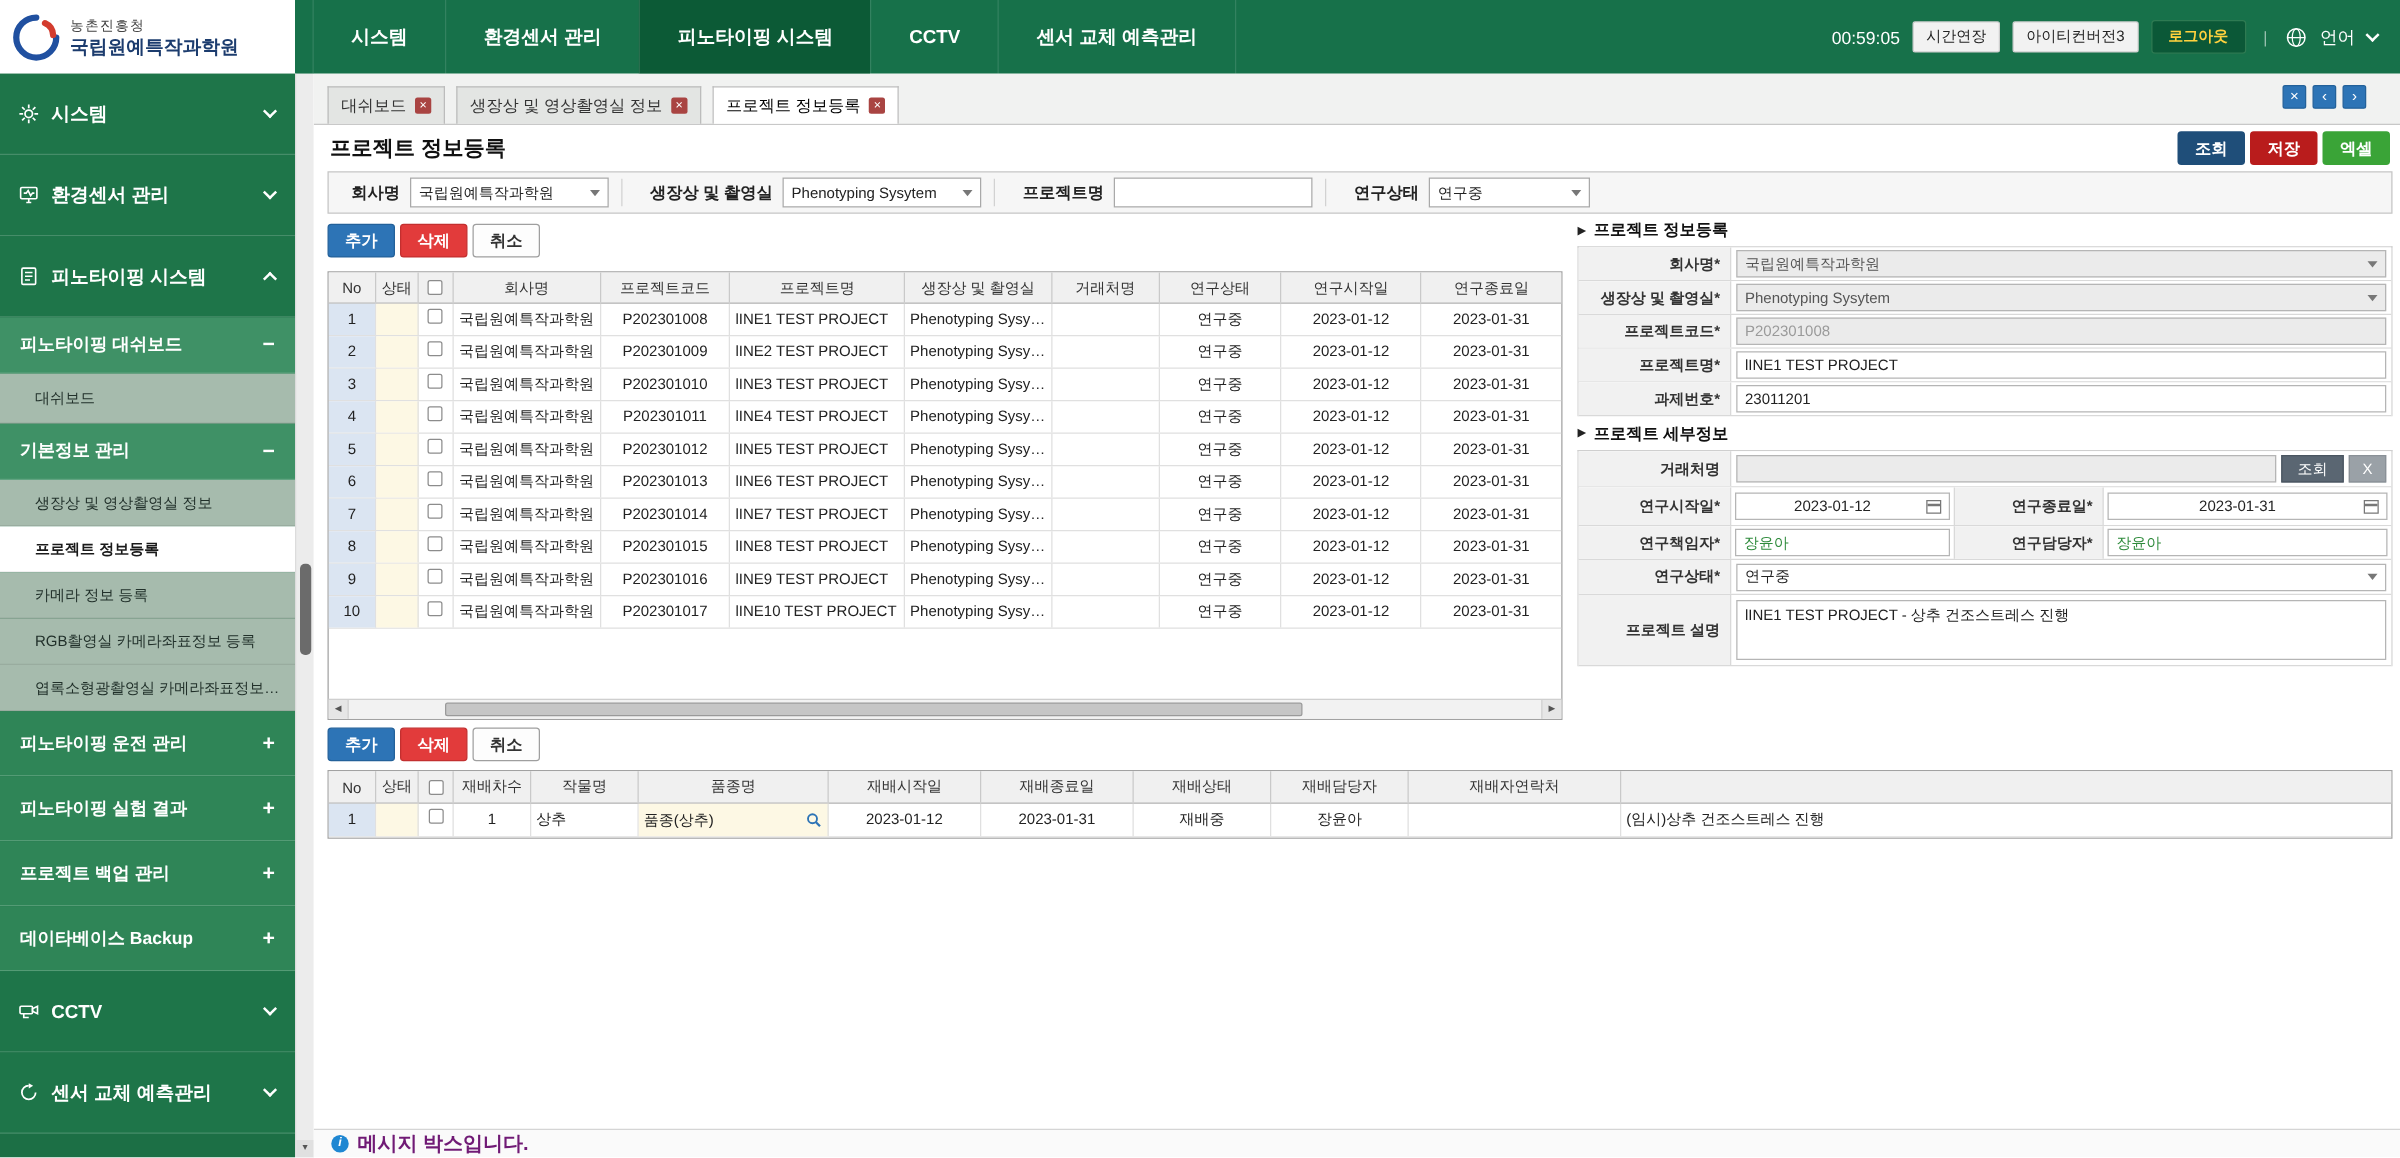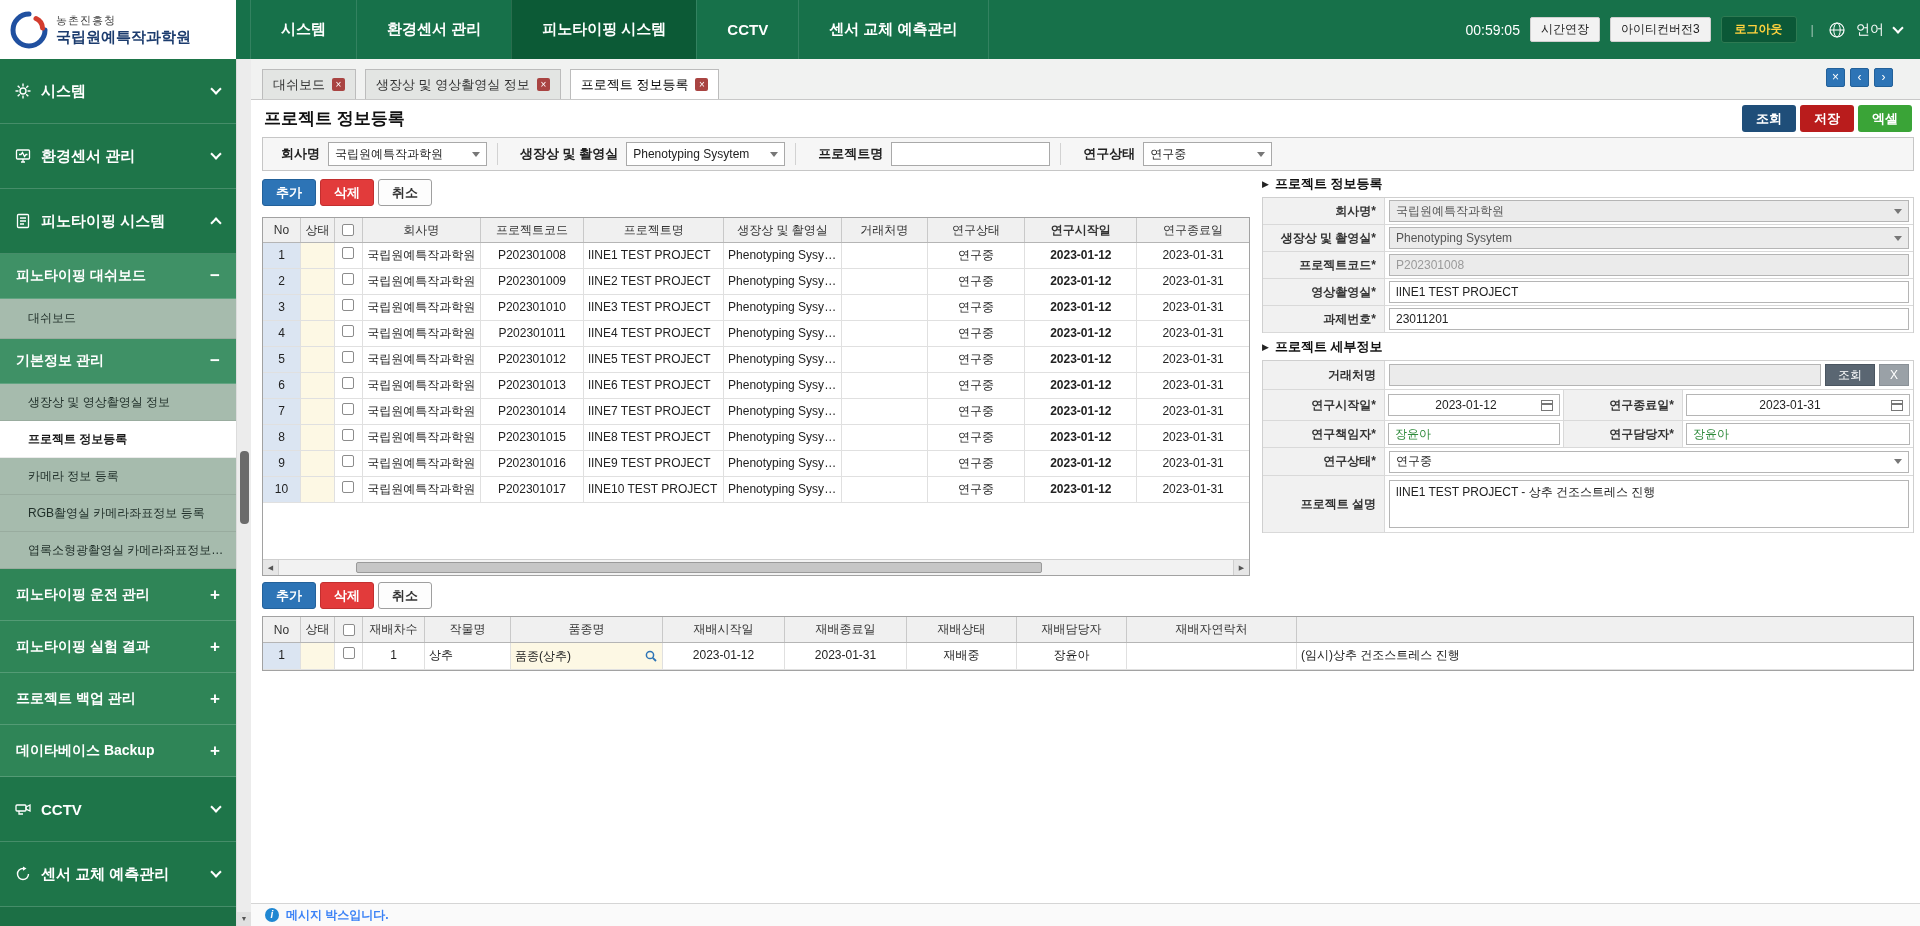--- a/index.html
+++ b/index.html
@@ -106,21 +106,21 @@
     justify-content:center; white-space:nowrap; overflow:hidden; }
   .tr { display:flex; height:26px; border-bottom:1px solid #e0e0e0; cursor:pointer; }
   .td { border-right:1px solid #e0e0e0; font-size:12px; color:#222; line-height:25px; padding:0 4px;
     white-space:nowrap; overflow:hidden; text-overflow:ellipsis; text-align:center; }
   .td.left { text-align:left; }
   .td.blue { background:#dbe5f2; }
   .td.cream { background:#fdf8e4; }
   .tdflex { display:flex; align-items:center; justify-content:space-between; }
   .chk { width:12px; height:12px; background:#fff; border:1px solid #8c8c8c; border-radius:2px; display:inline-block; }
   .c0{width:38px;} .c1{width:34px;} .c2{width:28px; text-align:center;} .c3{width:118px;} .c4{width:104px;}
-  .c5{width:140px;} .c6{width:118px;} .c7{width:86px;} .c8{width:98px;} .c9{width:112px;font-weight:bold;} .c10{width:112px; border-right:none;}
+  .c5{width:140px;} .c6{width:118px;} .c7{width:86px;} .c8{width:98px;} .c9{width:112px;} .c10{width:112px; border-right:none;}
   .b0{width:38px;} .b1{width:34px;} .b2{width:28px;} .b3{width:62px;} .b4{width:86px;} .b5{width:152px;}
   .b6{width:122px;} .b7{width:122px;} .b8{width:110px;} .b9{width:110px;} .b10{width:170px;} .b11{flex:1; border-right:none;}
   .hscroll { position:absolute; left:0; right:0; bottom:0; height:16px; background:#f2f2f2; border-top:1px solid #cfcfcf; }
   .hs-btn { position:absolute; top:0; width:16px; height:15px; background:#e6e6e6; color:#555; font-size:7px;
     line-height:15px; text-align:center; cursor:pointer; }
   .hs-left { left:0; border-right:1px solid #cfcfcf; }
   .hs-right { right:0; border-left:1px solid #cfcfcf; }
   .hs-thumb { position:absolute; left:93px; width:686px; top:2px; height:11px; background:#c6c6c6;
     border:1px solid #9a9a9a; border-radius:2px; cursor:grab; }
 
@@ -155,21 +155,21 @@
     background:#fff; flex:none; margin-left:4px; }
   .cal::before { content:""; position:absolute; left:0; right:0; top:2px; height:2px; background:#777; }
   .ctl.area { height:48px; align-items:flex-start; padding-top:3px; flex:1; }
   .ctl.area .val { white-space:normal; line-height:1.35; }
 
   
   .statusbar { position:absolute; left:0; right:0; bottom:0; height:23px; background:#fafafa;
     border-top:1px solid #d5d5d5; display:flex; align-items:center; padding-left:14px; gap:7px; }
   .info-icon { width:14px; height:14px; border-radius:50%; background:#1f87d2; color:#fff; font-size:10px;
     font-weight:bold; font-style:italic; text-align:center; line-height:14px; flex:none; }
-  .status-text { font-size:12px; font-weight:600; color:#3b82f6; }
+  .status-text { font-size:16px; font-weight:600; color:#701a75; }
 
   svg { display:block; }
   .mag { flex:none; cursor:pointer; }
 </style>
 </head>
 <body>
 
 <div class="app">
 
   <div class="topbar">
@@ -557,21 +557,21 @@
         </div>
         <div class="frow">
           <div class="flabel">프로젝트코드*</div>
           <div class="ffield">
             <div class="ctl dis full">
               <span class="val">P202301008</span>
             </div>
           </div>
         </div>
         <div class="frow">
-          <div class="flabel">영상촬영실*</div>
+          <div class="flabel">프로젝트명*</div>
           <div class="ffield">
             <div class="ctl full">
               <span class="val">lINE1 TEST PROJECT</span>
             </div>
           </div>
         </div>
         <div class="frow">
           <div class="flabel">과제번호*</div>
           <div class="ffield">
             <div class="ctl full">

